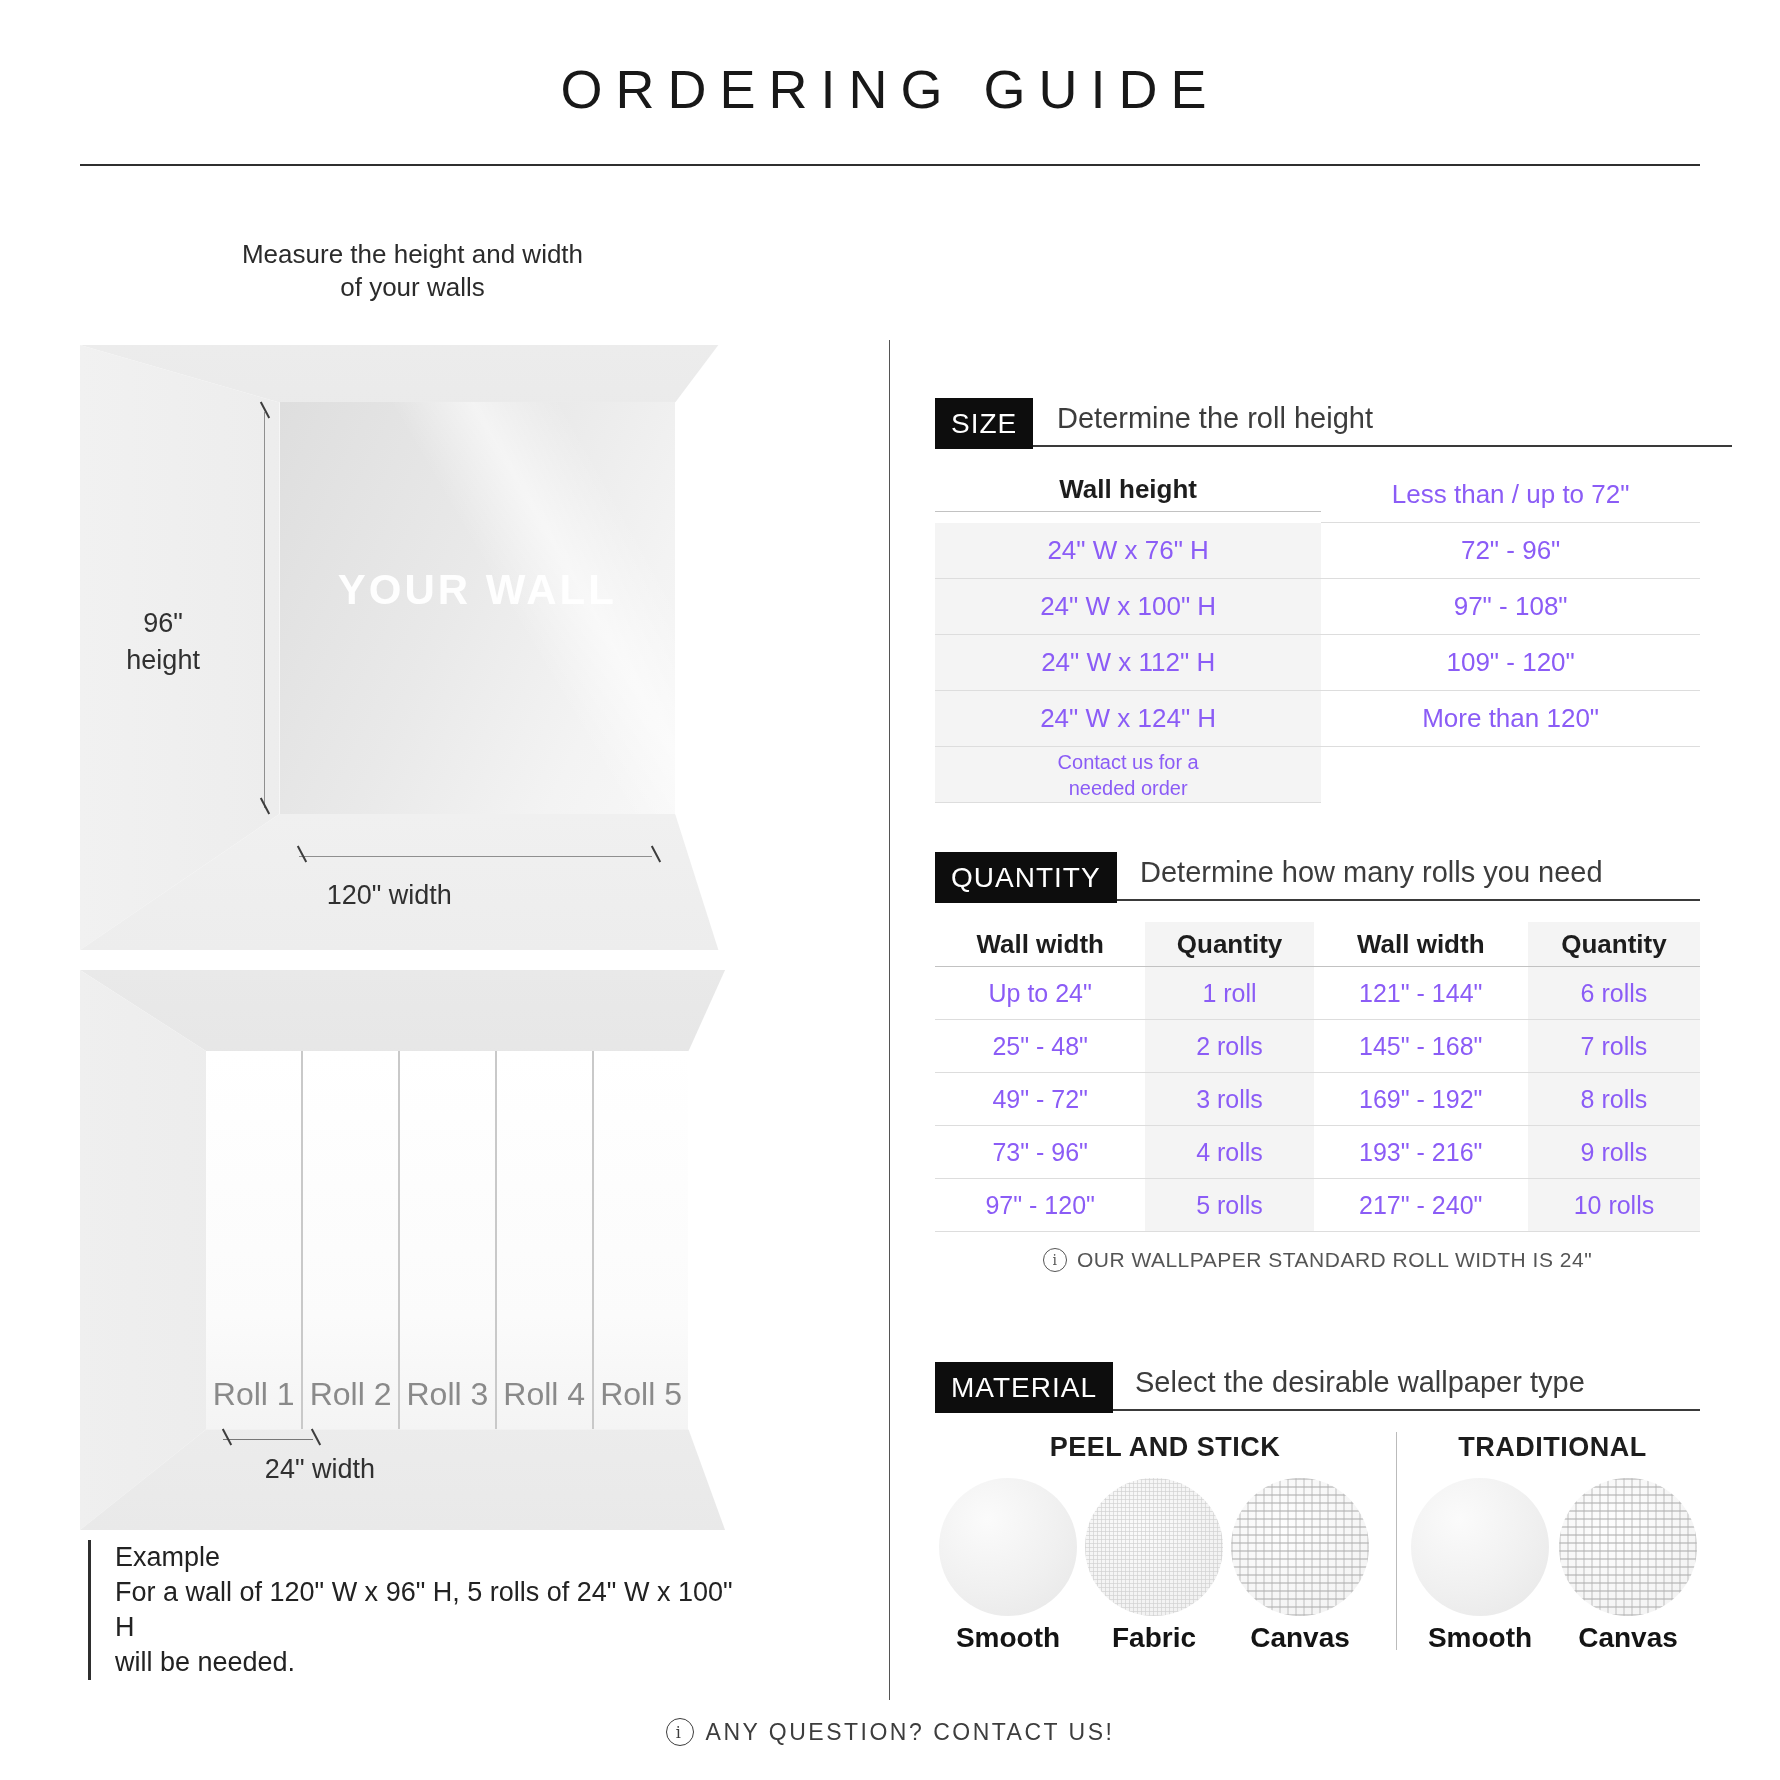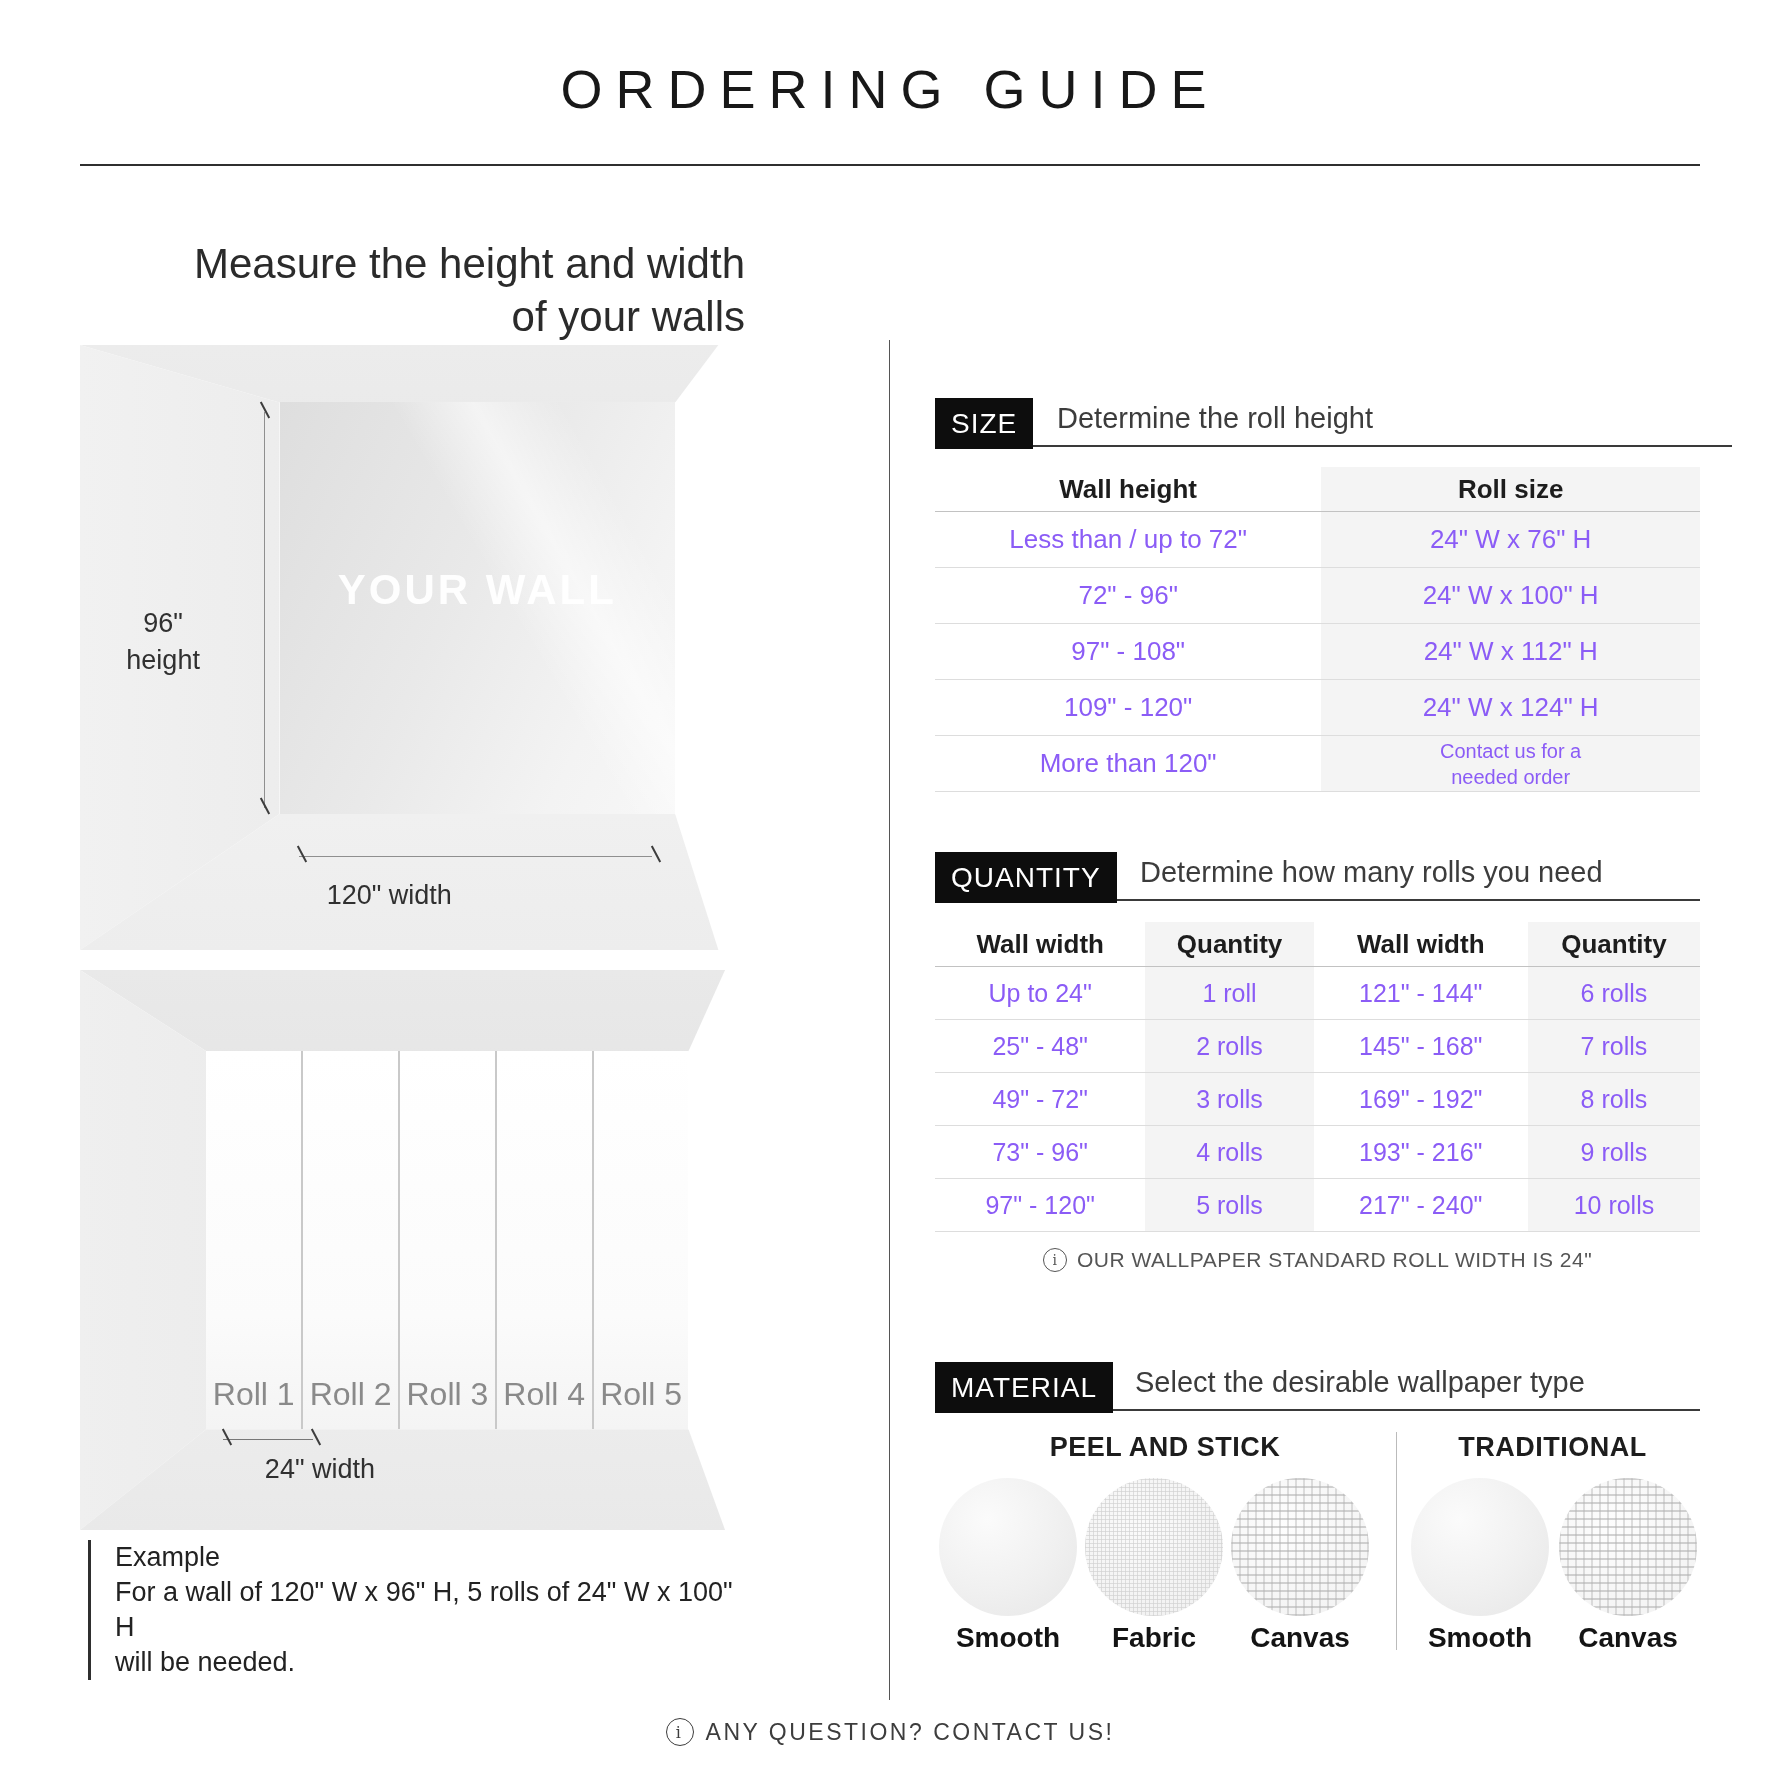--- a/index.html
+++ b/index.html
@@ -8,21 +8,21 @@
     font-family:"Liberation Sans", sans-serif;color:#1c1c1c;overflow:hidden;
   }
   
   .title{
     position:absolute;left:0;top:58px;width:100%;text-align:center;
     font-size:54px;letter-spacing:13px;color:#181818;font-weight:400;
   }
   .top-rule{position:absolute;left:80px;top:164px;width:1620px;height:2px;background:#2f2f2f;}
   .col-divider{position:absolute;left:889px;top:340px;width:1px;height:1360px;background:#555;}
 
-  .col-heading{font-size:42px;color:#2b2b2b;text-align:right;line-height:1.25;font-weight:400;}
+  .col-heading{font-size:26px;color:#2b2b2b;text-align:center;line-height:1.25;font-weight:400;}
   .left-heading{position:absolute;left:80px;top:238px;width:665px;}
   .right-heading{position:absolute;left:905px;top:240px;width:795px;}
 
   
   .room{position:absolute;left:80px;width:665px;background:#fff;overflow:hidden;}
   .room1{top:345px;height:605px;}
   .room2{top:970px;height:560px;}
   .rpart{position:absolute;inset:0;}
   .r1-ceiling{clip-path:polygon(0% 0%,100% 0%,89.5% 9.5%,30% 9.5%);background:linear-gradient(180deg,#ececec,#dedede);}
   .r1-leftwall{clip-path:polygon(0% 0%,30% 9.5%,30% 77.5%,0% 100%);background:linear-gradient(90deg,#f1f1f1,#e3e3e3);}
@@ -200,21 +200,20 @@
     </div>
   </div>
 
   <div class="section-head size-head">
     <div class="section-rule"></div>
     <div class="badge">SIZE</div>
     <div class="caption">Determine the roll height</div>
   </div>
   <div class="rtable size-table">
     <div class="cell hcell">Wall height</div>
-    <div class="cell hcell shade">Roll size</div>
     <div class="cell dcell">Less than / up to 72"</div>
     <div class="cell dcell shade">24" W x 76" H</div>
     <div class="cell dcell">72" - 96"</div>
     <div class="cell dcell shade">24" W x 100" H</div>
     <div class="cell dcell">97" - 108"</div>
     <div class="cell dcell shade">24" W x 112" H</div>
     <div class="cell dcell">109" - 120"</div>
     <div class="cell dcell shade">24" W x 124" H</div>
     <div class="cell dcell">More than 120"</div>
     <div class="cell dcell shade small-note-cell">

